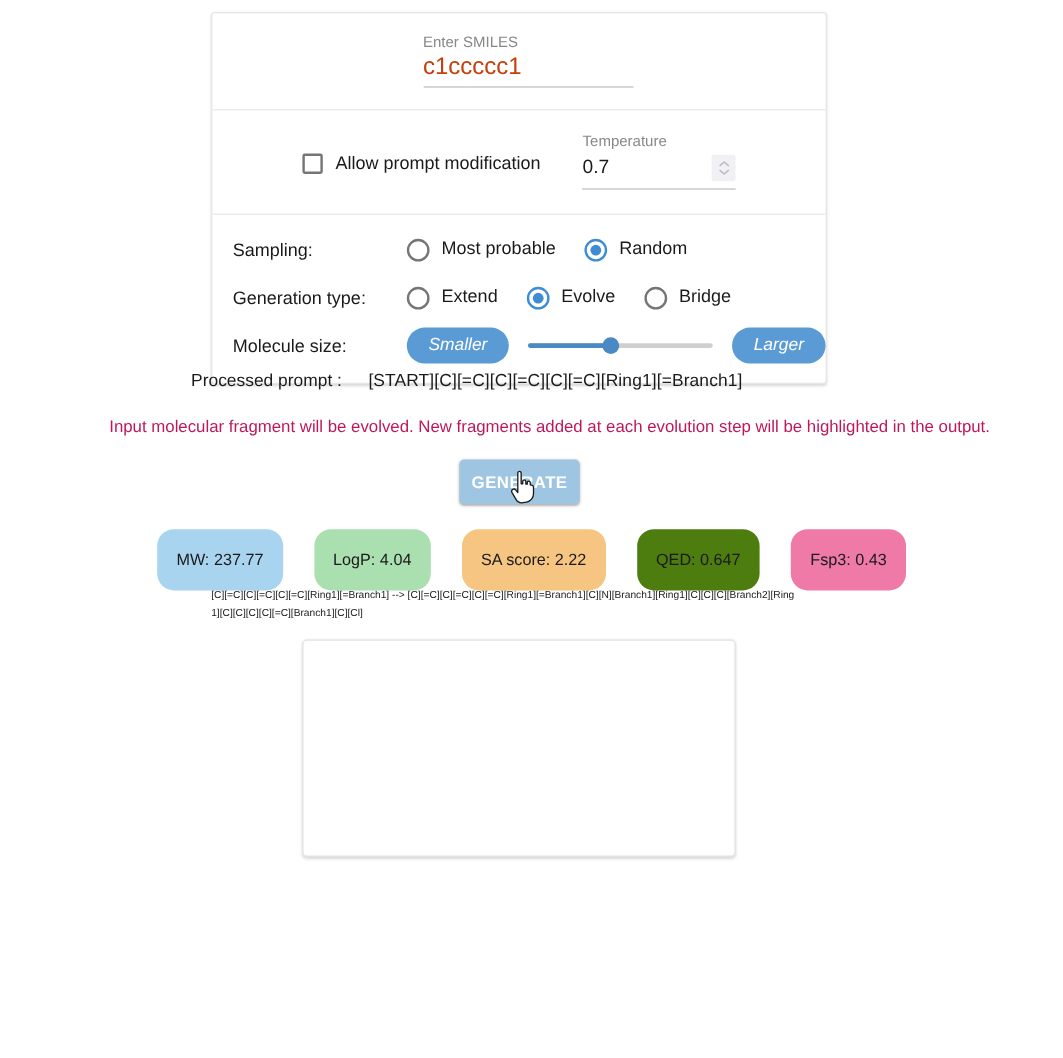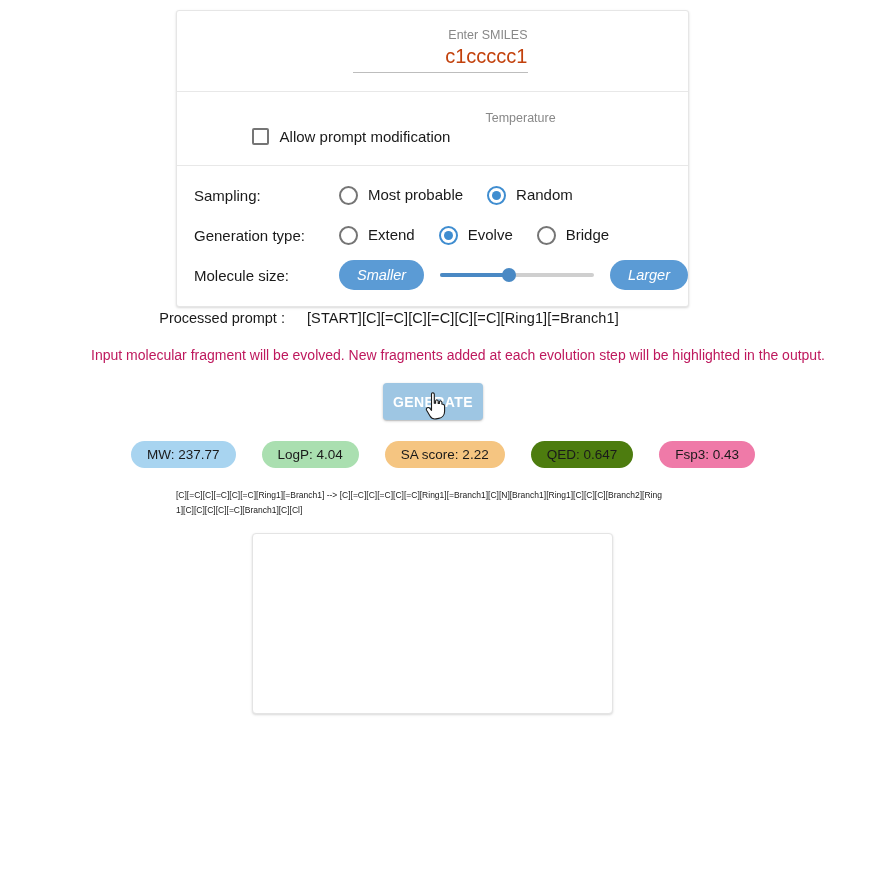--- a/index.html
+++ b/index.html
@@ -44,21 +44,20 @@
 
   
   .smiles-section {
     padding: 16px 0 18px 0;
     display: flex;
     justify-content: center;
   }
   .smiles-field {
     width: 175px;
     margin-left: 15px;
-    text-align: right;
   }
   .field-label {
     font-size: 12.5px;
     color: #888888;
     line-height: 16px;
     margin-bottom: 3px;
   }
   .field-value-wrap {
     border-bottom: 1px solid #bdbdbd;
     padding-bottom: 6px;
@@ -277,21 +276,21 @@
     width: 886px;
     display: flex;
     justify-content: center;
     align-items: center;
     gap: 26px;
   }
   .badge {
     font-size: 13.5px;
     color: #1a1a1a;
     border-radius: 14px;
-    padding: 6px 16px;
+    padding: 18px 16px;
     white-space: nowrap;
   }
 
   
   .selfies-out {
     position: absolute;
     left: 176px;
     top: 488px;
     width: 490px;
     font-size: 8.5px;
@@ -334,20 +333,31 @@
     <div class="divider"></div>
 
     <div class="card-section prompt-section">
       <div class="checkbox-group">
         <span class="checkbox-box"></span>
         <span class="checkbox-label">Allow prompt modification</span>
       </div>
 
       <div class="temp-field">
         <div class="field-label">Temperature</div>
+        <div class="temp-inner">
+          <span class="temp-value">0.7</span>
+          <span class="stepper">
+            <svg width="9" height="5" viewBox="0 0 9 5">
+              <path d="M1 4 L4.5 1 L8 4" fill="none" stroke="#b9bcc7" stroke-width="1.3" stroke-linecap="round" stroke-linejoin="round"></path>
+            </svg>
+            <svg width="9" height="5" viewBox="0 0 9 5">
+              <path d="M1 1 L4.5 4 L8 1" fill="none" stroke="#b9bcc7" stroke-width="1.3" stroke-linecap="round" stroke-linejoin="round"></path>
+            </svg>
+          </span>
+        </div>
       </div>
     </div>
 
     <div class="divider"></div>
 
     <div class="card-section options-section">
 
       <div class="opt-row">
         <span class="opt-label">Sampling:</span>
 

